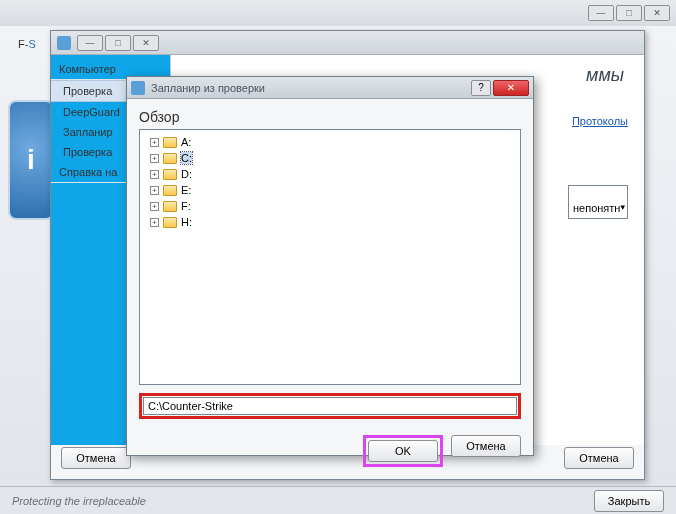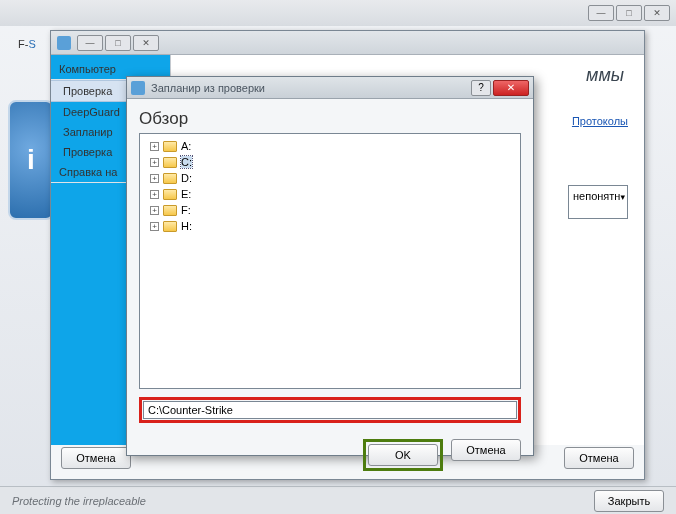--- a/index.html
+++ b/index.html
@@ -19,46 +19,46 @@
 .settings-titlebar .ticon { width: 14px; height: 14px; background: #5aa0d8; border-radius: 2px; margin-right: 6px; }
 .settings-titlebar .ttext { color: #3a4550; flex: 1; }
 .settings-titlebar .wbtns { display: flex; gap: 2px; }
 .settings-body { display: flex; height: 390px; }
 .settings-sidebar { width: 120px; background: #0ea5e9; border-right: 1px solid #c4c9cf; padding-top: 4px; }
 .sidebar-group { padding: 4px 8px; font-size: 11px; color: #333; border-bottom: 1px solid #e0e3e7; cursor: pointer; }
 .sidebar-item { padding: 4px 12px; font-size: 11px; color: #333; cursor: pointer; }
 .sidebar-item.selected { background: #d6e3f2; border-top: 1px solid #b0c7df; border-bottom: 1px solid #b0c7df; }
 .settings-main { flex: 1; background: #fff; position: relative; padding: 12px; }
 .link-protocols { position: absolute; right: 16px; top: 60px; color: #1a56b4; text-decoration: underline; cursor: pointer; font-size: 11px; }
-.dropdown-stub { position: absolute; right: 16px; top: 130px; width: 60px; height: 20px; border: 1px solid #7a8794; background: #fff; display: flex; align-items: flex-end; padding: 16px 4px; font-size: 11px; }
+.dropdown-stub { position: absolute; right: 16px; top: 130px; width: 60px; height: 20px; border: 1px solid #7a8794; background: #fff; display: flex; align-items: flex-start; padding: 16px 4px; font-size: 11px; }
 .dropdown-stub::after { content: '▾'; margin-left: auto; font-size: 9px; }
 .programs-label { position: absolute; right: 20px; top: 10px; font-size: 18px; color: #3a4550; font-style: italic; }
 .settings-footer { position: absolute; bottom: 10px; left: 10px; right: 10px; display: flex; justify-content: space-between; }
 .settings-footer .right { display: flex; gap: 6px; }
 .btn { min-width: 70px; height: 22px; padding: 0 12px; border: 1px solid #8a8f95; background: linear-gradient(#fdfdfd, #e4e6e9); border-radius: 3px; cursor: pointer; font-size: 11px; display: inline-flex; align-items: center; justify-content: center; }
 
 
 .exclude-dialog { position: absolute; left: 126px; top: 76px; width: 408px; height: 380px; background: #f4f6f8; border: 1px solid #6f7d8a; box-shadow: 3px 3px 10px rgba(0,0,0,0.4); }
 .exclude-titlebar { height: 22px; background: linear-gradient(#dfe4e8, #c9d0d7); border-bottom: 1px solid #9aa3ac; display: flex; align-items: center; padding: 0 4px; }
 .exclude-titlebar .ticon { width: 14px; height: 14px; background: #5aa0d8; border-radius: 2px; margin-right: 6px; }
 .exclude-titlebar .ttext { color: #4a5560; flex: 1; font-size: 11px; }
 .exclude-titlebar .wbtns { display: flex; gap: 2px; }
 .close-red { width: 36px; height: 16px; background: linear-gradient(#e66, #c22); border: 1px solid #922; border-radius: 2px; color: #fff; display: flex; align-items: center; justify-content: center; font-size: 10px; cursor: pointer; }
 .help-btn { width: 20px; height: 16px; border: 1px solid #8a8f95; background: #e4e6ea; border-radius: 2px; display: flex; align-items: center; justify-content: center; font-size: 10px; cursor: pointer; }
 .exclude-body { padding: 10px 12px 8px 12px; }
-.group-label { font-size: 17px; color: #333; margin-bottom: 4px; }
+.group-label { font-size: 14px; color: #333; margin-bottom: 4px; }
 .tree-box { width: 100%; height: 256px; border: 1px solid #7a8794; background: #fff; overflow: auto; padding: 4px; }
 .tree-item { display: flex; align-items: center; height: 16px; padding-left: 6px; cursor: pointer; font-size: 11px; }
 .tree-item .exp { width: 9px; height: 9px; border: 1px solid #888; display: flex; align-items: center; justify-content: center; font-size: 8px; margin-right: 4px; color: #444; background: #fff; }
 .tree-item .folder { width: 14px; height: 11px; background: linear-gradient(#ffe9a6, #f6c74a); border: 1px solid #c99a2a; border-radius: 1px; margin-right: 4px; }
 .tree-item.selected .lbl { background: #c9dcef; outline: 1px dotted #557; }
 .path-input-wrap { margin-top: 8px; border: 3px solid #d9211b; padding: 1px; }
 .path-input { width: 100%; height: 18px; border: 1px solid #7a8794; background: #fff; padding: 0 4px; font-size: 11px; }
 .exclude-footer { display: flex; justify-content: flex-end; gap: 8px; padding: 8px 12px 0 12px; }
-.ok-highlight { border: 3px solid #4d7c0f; padding: 2px; display: inline-block; }
+.ok-highlight { border: 3px solid #d946ef; padding: 2px; display: inline-block; }
 
 
 .status-bar { position: absolute; left: 0; bottom: 0; width: 100%; height: 28px; background: #e2e5e9; border-top: 1px solid #b8bec4; display: flex; align-items: center; padding: 0 12px; justify-content: space-between; }
 .status-text { font-size: 11px; color: #6a6f75; font-style: italic; }
 </style>
 </head>
 <body>
 
 <div class="app-bg">
   <div class="app-titlebar">

